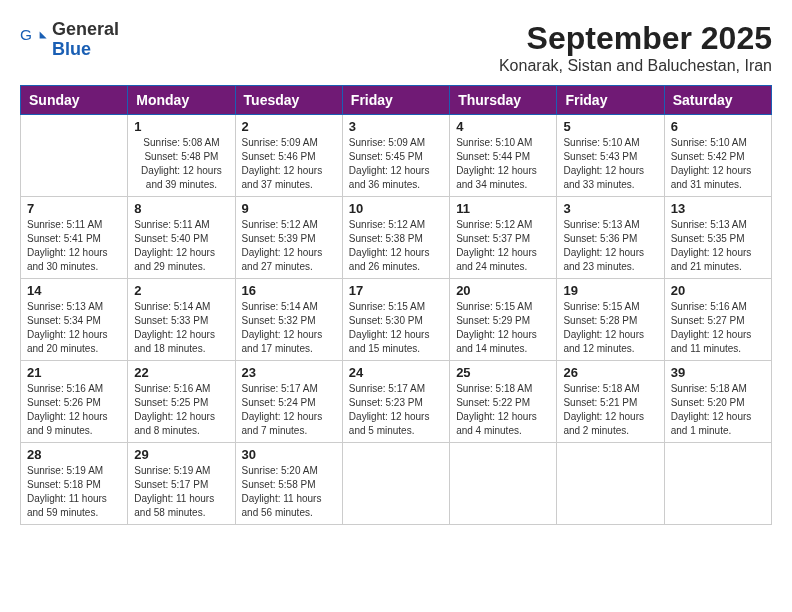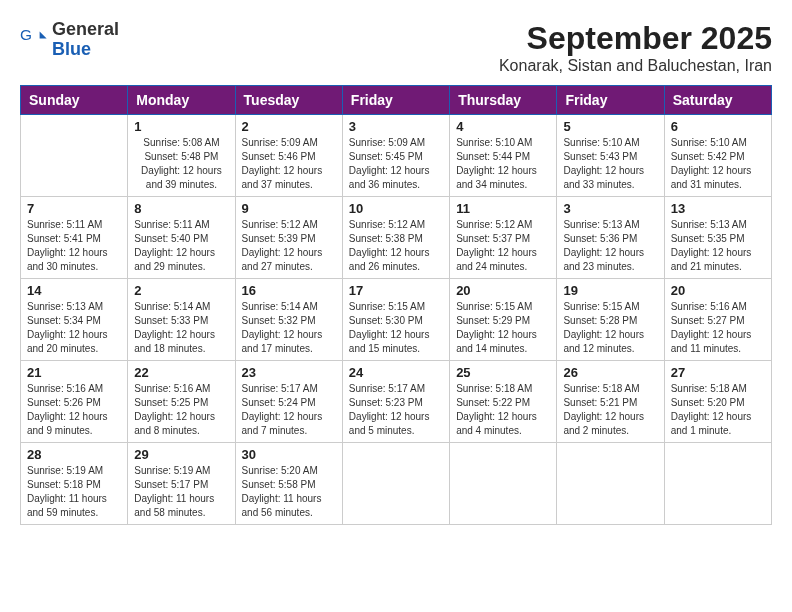--- a/index.html
+++ b/index.html
@@ -302,21 +302,21 @@
 and 4 minutes.</div>
         </td>
         <td>
           <span class="day-number">26</span>
           <div class="day-info" style="white-space: pre-line;">Sunrise: 5:18 AM
 Sunset: 5:21 PM
 Daylight: 12 hours
 and 2 minutes.</div>
         </td>
         <td>
-          <span class="day-number">27</span>
+          <span class="day-number">39</span>
           <div class="day-info" style="white-space: pre-line;">Sunrise: 5:18 AM
 Sunset: 5:20 PM
 Daylight: 12 hours
 and 1 minute.</div>
         </td>
       </tr>
       <tr class="week-row">
         <td>
           <span class="day-number">28</span>
           <div class="day-info" style="white-space: pre-line;">Sunrise: 5:19 AM

